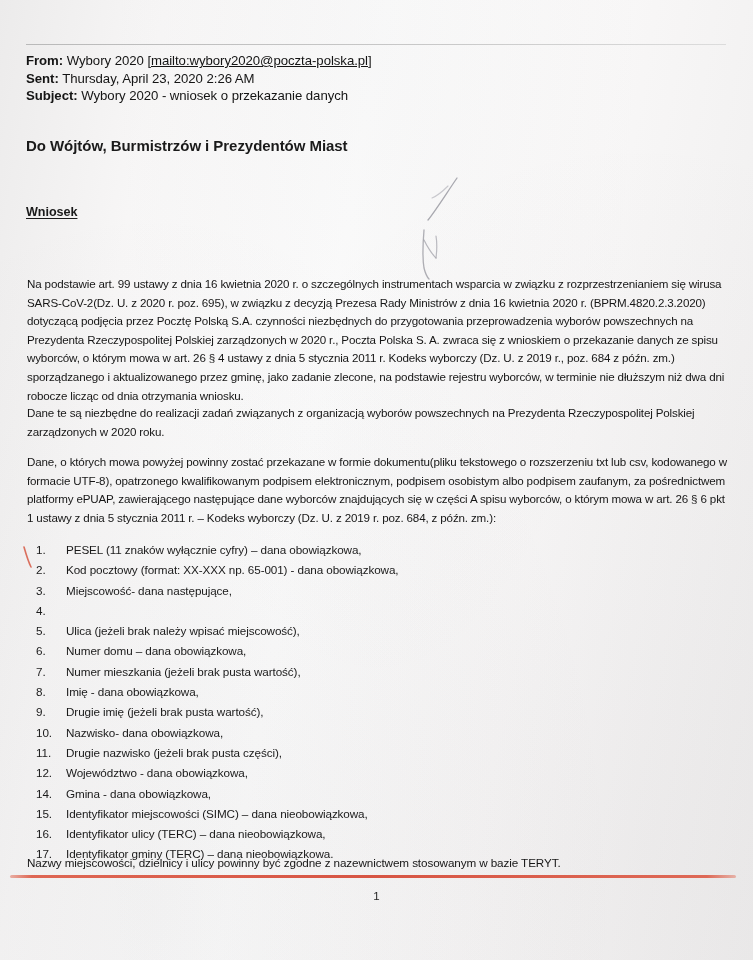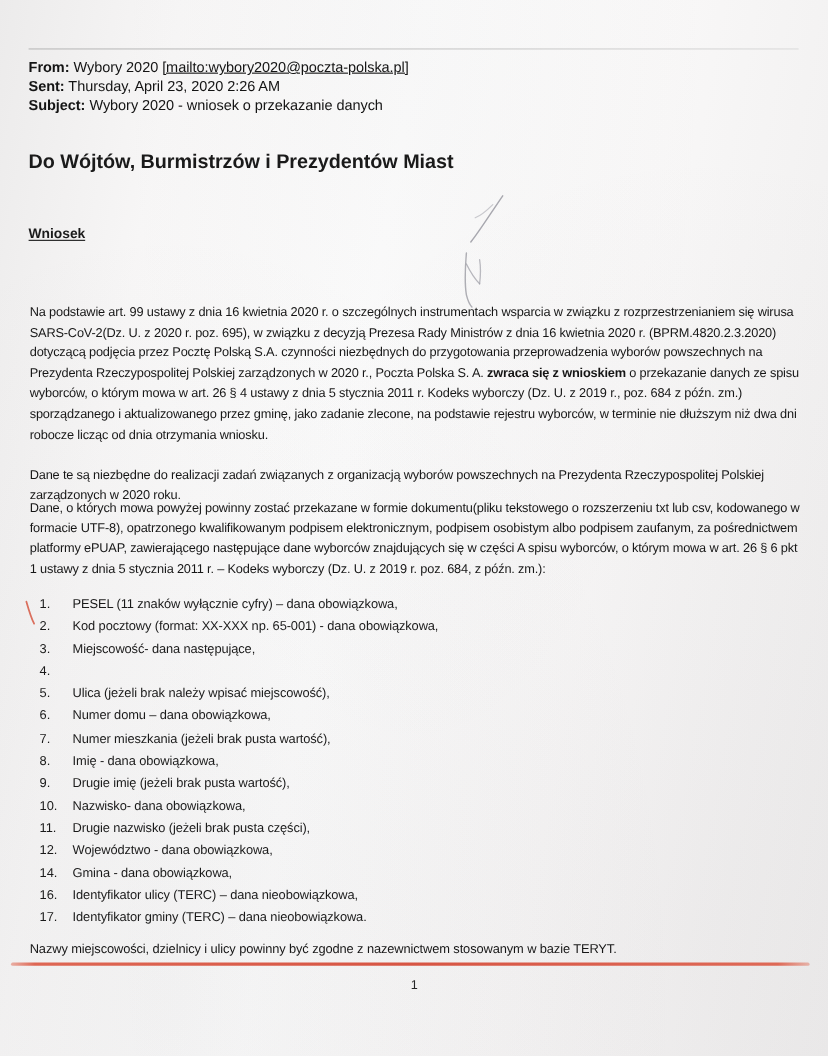--- a/index.html
+++ b/index.html
@@ -65,21 +65,21 @@
     text-decoration: underline;
     text-underline-offset: 1px;
   }
   .mail-row { white-space: nowrap; }
 
   
   .salutation {
     position: absolute;
     left: 26px;
     top: 137px;
-    font-size: 18px;
+    font-size: 15px;
     font-weight: bold;
     letter-spacing: -0.05px;
   }
 
   
   .wniosek {
     position: absolute;
     left: 26px;
     top: 205px;
     font-size: 12.6px;
@@ -94,23 +94,23 @@
     position: absolute;
     left: 27px;
     width: 700px;
     font-size: 11.6px;
     line-height: 18.6px;
     text-align: left;
     letter-spacing: -0.15px;
     color: #161616;
   }
   .p1 { top: 275px; }
-  .p2 { top: 404px; margin-top: 19px; }
+  .p2 { top: 404px; }
   .p3 { top: 453px; }
-  .p1 b, .p2 b, .p3 b { font-weight: bold; text-align: right; }
+  .p1 b, .p2 b, .p3 b { font-weight: normal; text-align: right; }
 
   
   .list {
     position: absolute;
     left: 36px;
     top: 540px;
     width: 640px;
     font-size: 11.7px;
     line-height: 20.3px;
     letter-spacing: -0.1px;
@@ -280,20 +280,24 @@
         </div>
         <div class="li">
           <span class="num">12.</span>
           <span class="txt">Województwo - dana obowiązkowa,</span>
         </div>
         <div class="li">
           <span class="num">14.</span>
           <span class="txt">Gmina - dana obowiązkowa,</span>
         </div>
         <div class="li">
+          <span class="num">15.</span>
+          <span class="txt">Identyfikator miejscowości (SIMC) – dana nieobowiązkowa,</span>
+        </div>
+        <div class="li">
           <span class="num">16.</span>
           <span class="txt">Identyfikator ulicy (TERC) – dana nieobowiązkowa,</span>
         </div>
         <div class="li">
           <span class="num">17.</span>
           <span class="txt">Identyfikator  gminy (TERC) – dana nieobowiązkowa.</span>
         </div>
       </div>
 
     <div class="closing">Nazwy miejscowości, dzielnicy i ulicy powinny być zgodne z nazewnictwem stosowanym w bazie TERYT.</div>

